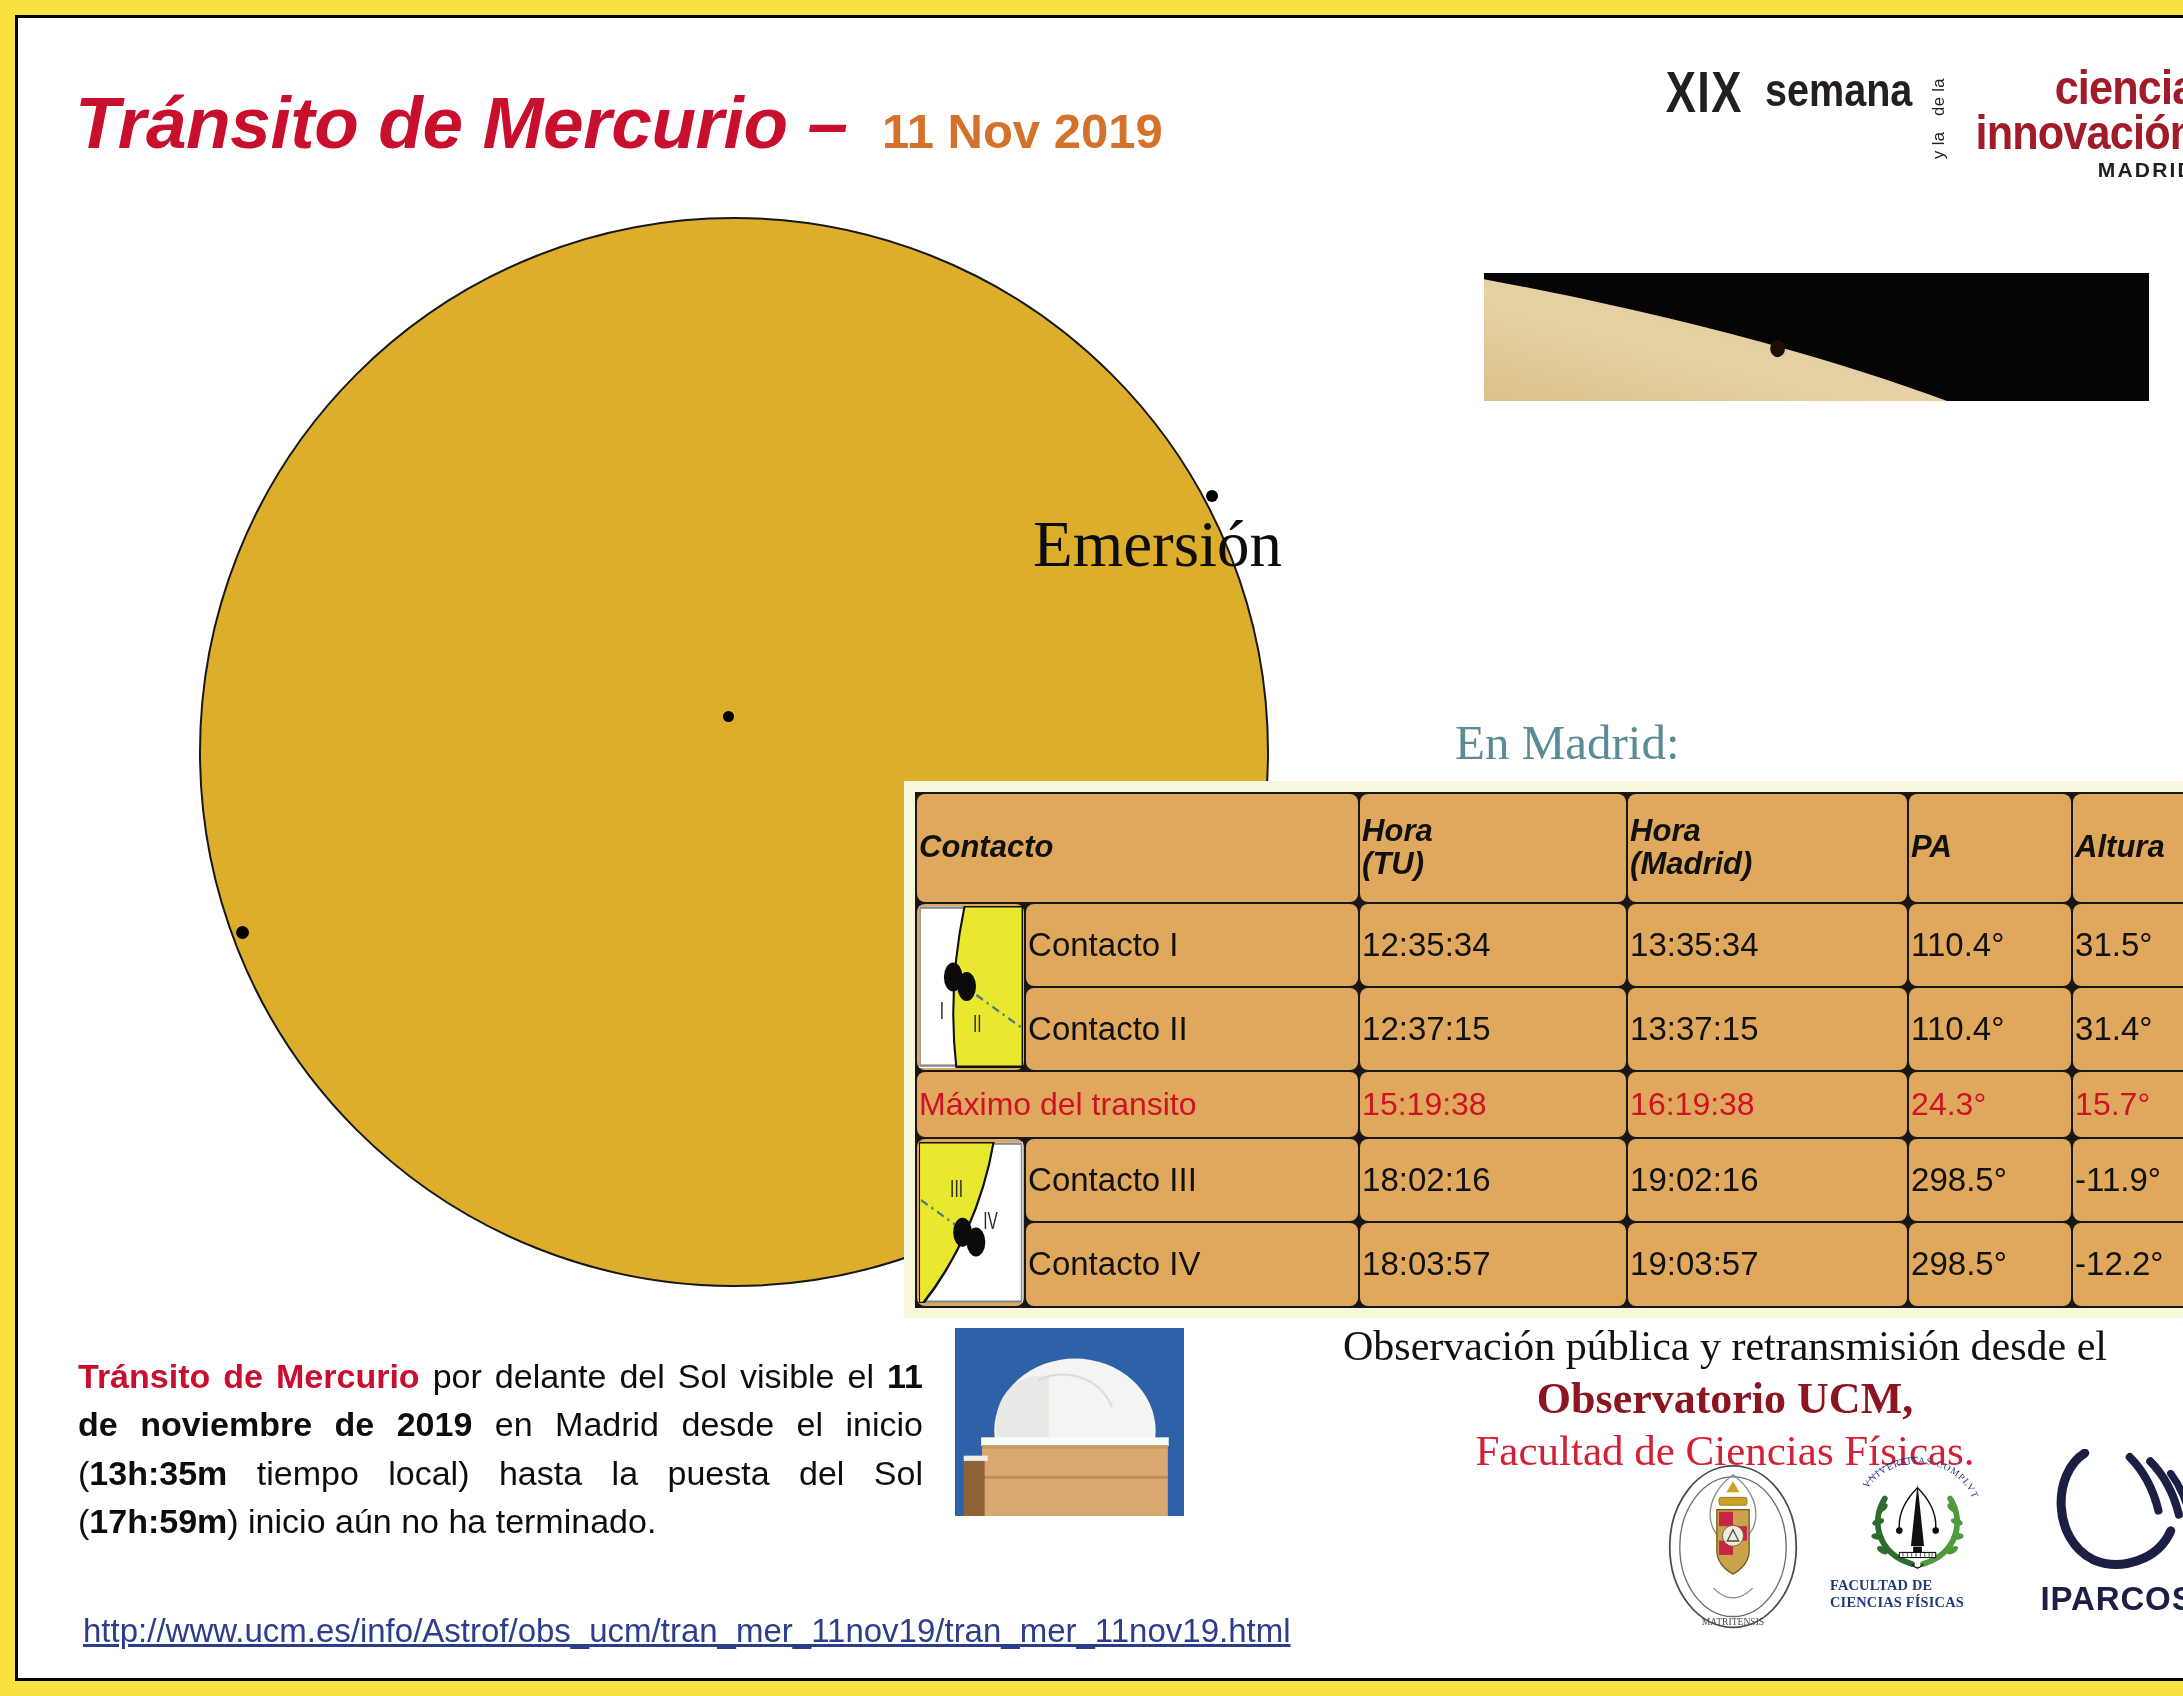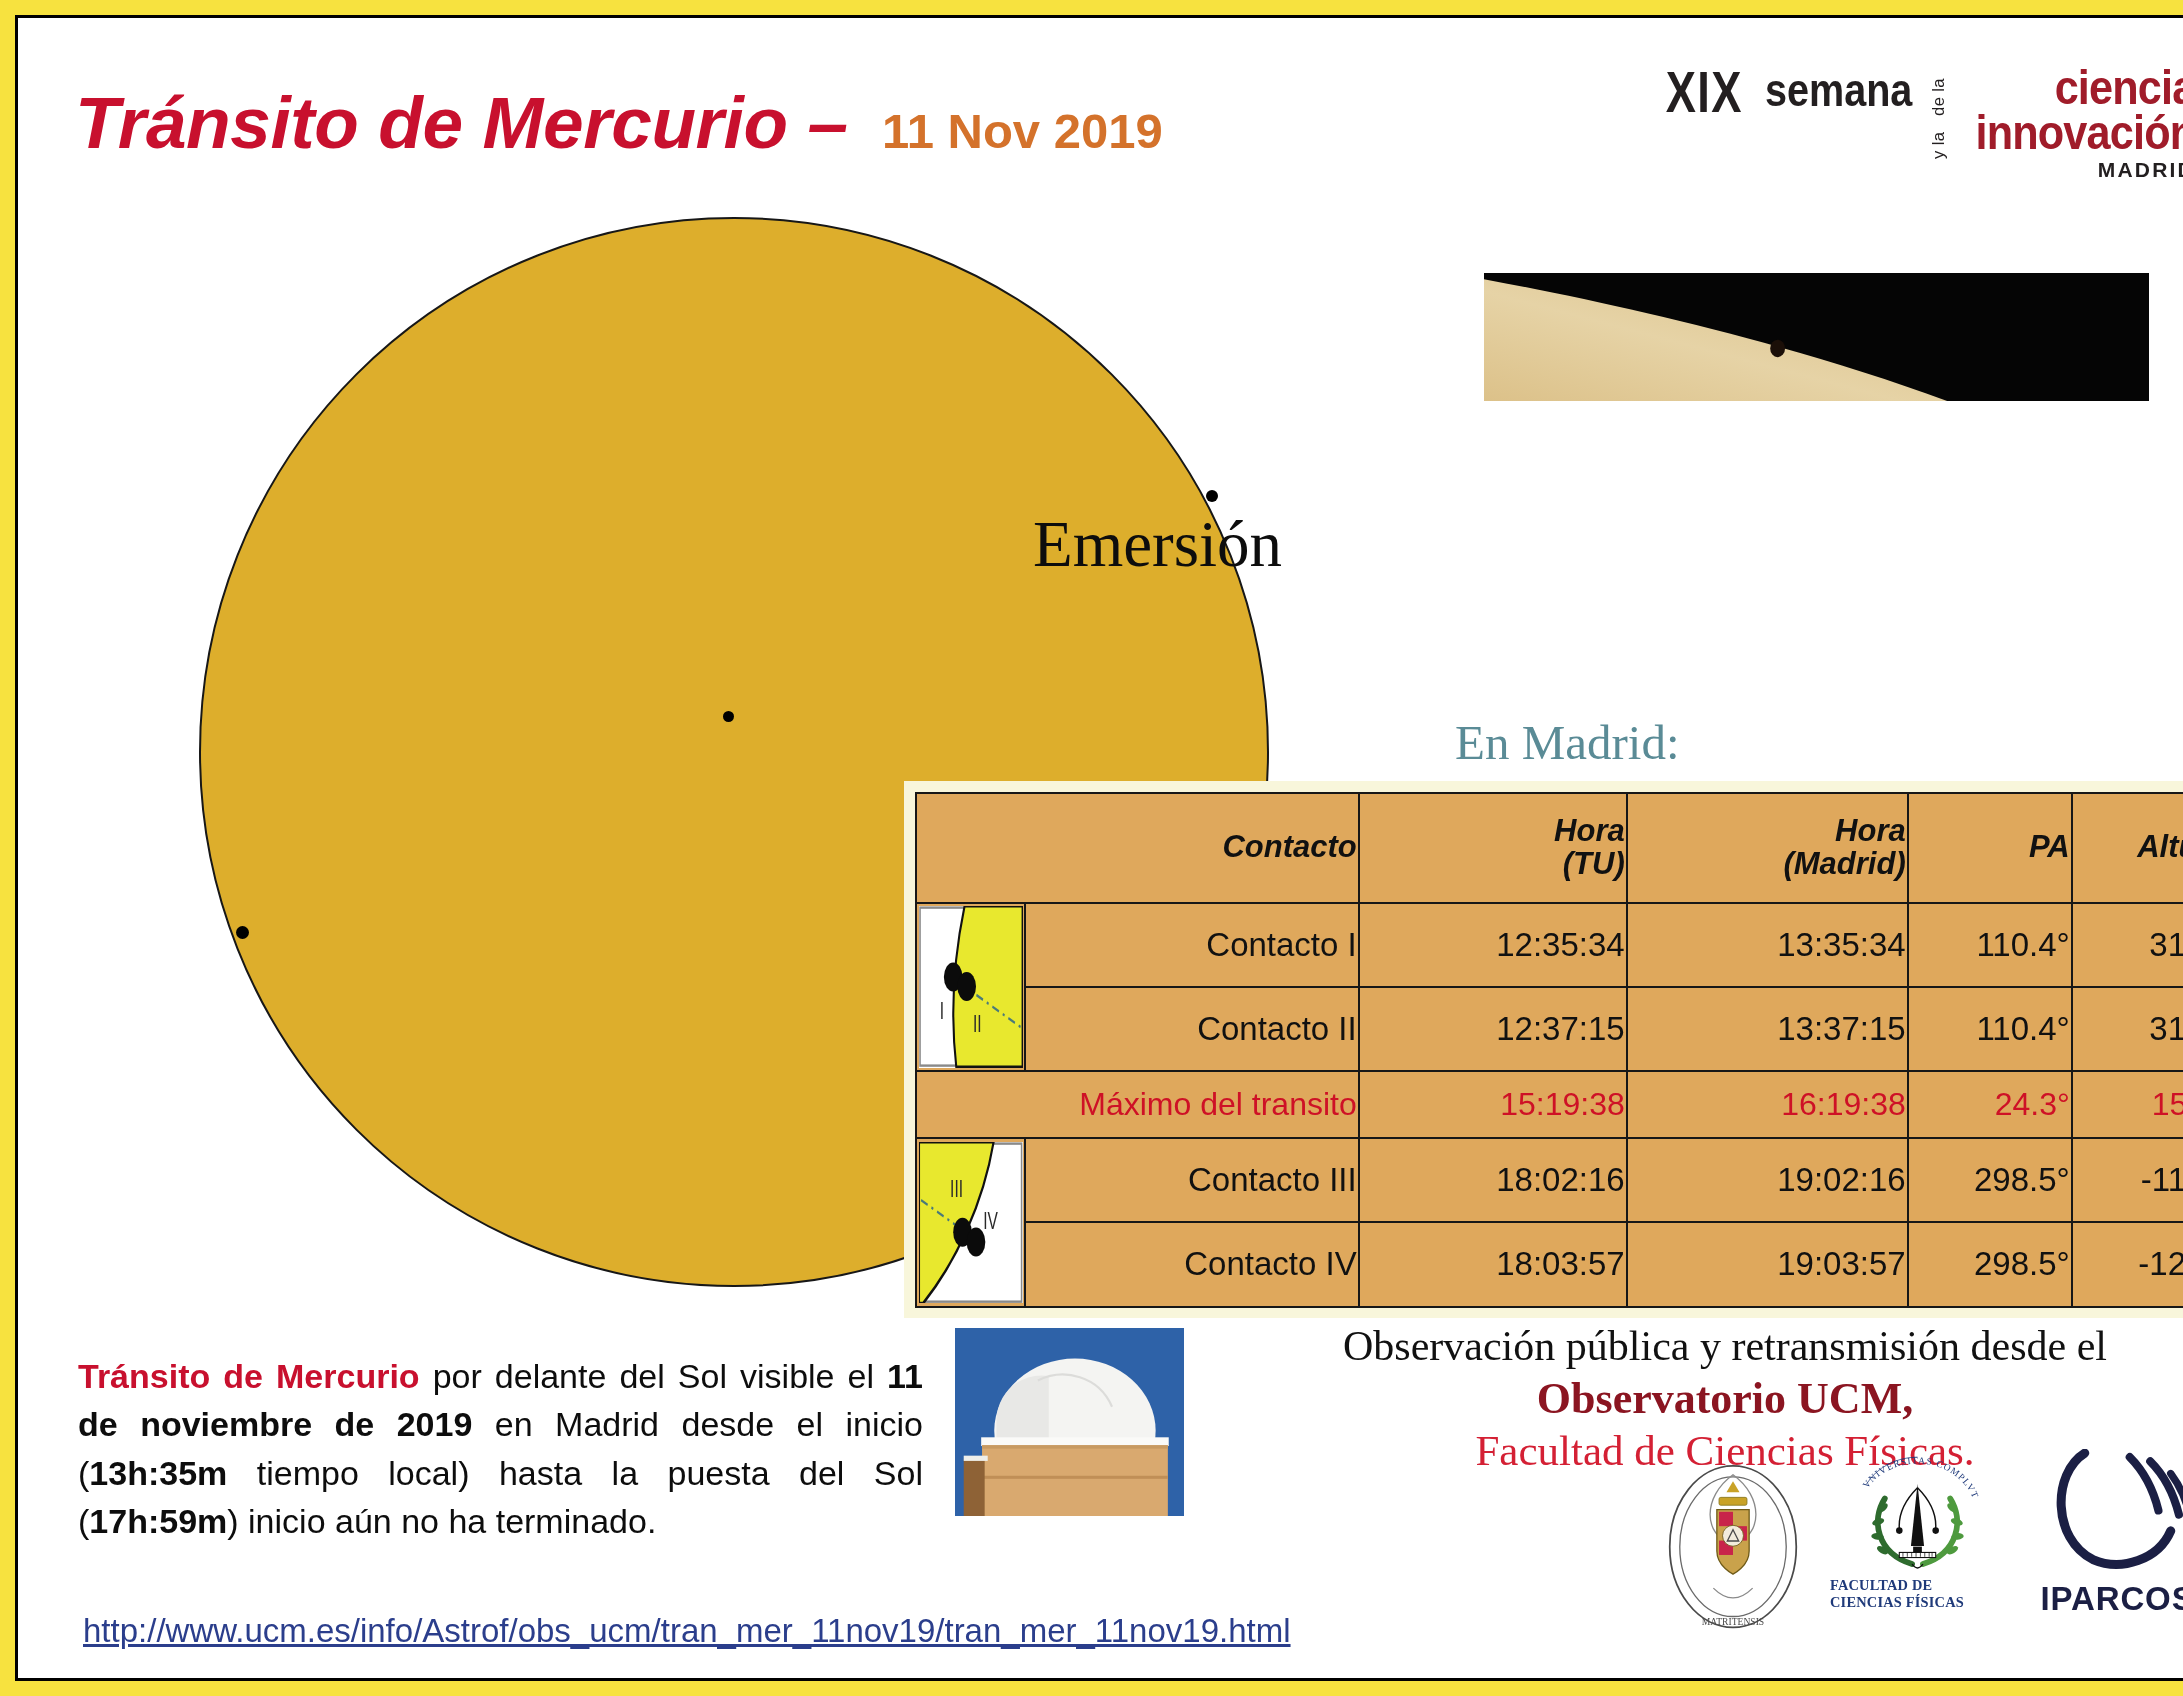--- a/index.html
+++ b/index.html
@@ -125,24 +125,25 @@
   }
   table.tbl {
     width:100%; height:100%;
     border-collapse:separate; border-spacing:2.2px;
     background:#171717;
     table-layout:fixed;
   }
   table.tbl td, table.tbl th {
     background:#DFA85C;
     color:#111;
-    text-align:right; vertical-align:middle;
+    text-align:left; vertical-align:middle;
     font-family:"Liberation Sans", sans-serif;
     font-size:33px;
     padding:2.6px 1.7px;
+    border-radius:8px;
   }
   table.tbl th {
     font-weight:bold; font-style:italic;
     font-size:31px; line-height:1.05;
   }
   td.icon-cell { background:#DFA85C; padding:3.5px; }
   tr.max-row td { color:#CE1126; font-size:32px; }
   td.contact-name { font-size:34px; }
   .col-icon  { width: 107px; }
   .col-name  { width: 332px; }

